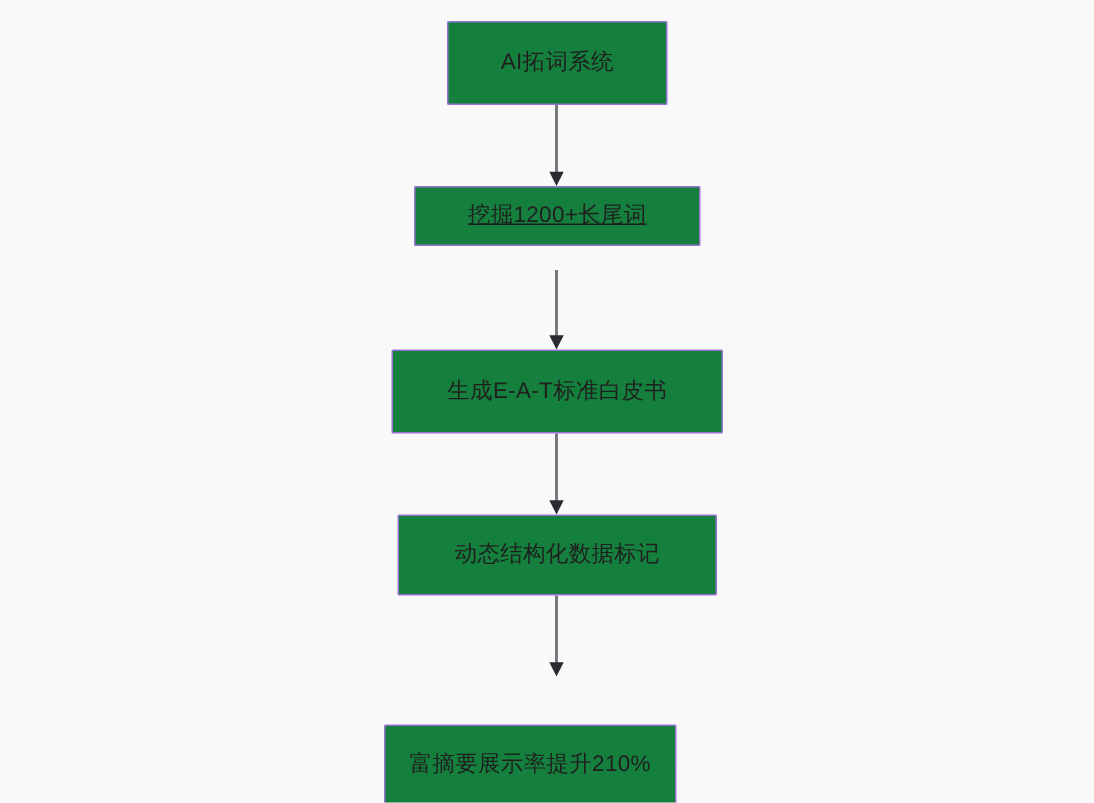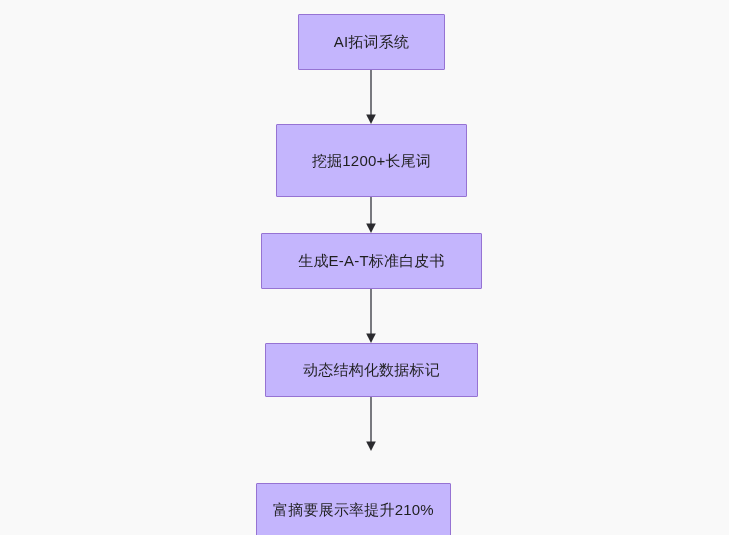--- a/index.html
+++ b/index.html
@@ -14,21 +14,21 @@
     overflow: hidden;
   }
   #flowchart {
     position: relative;
     width: 729px;
     height: 535px;
   }
   .node {
     position: absolute;
     box-sizing: border-box;
-    background: #c4b5fd;
+    background: #15803d;
     border: 1.6px solid #9673d3;
     border-radius: 1px;
     display: flex;
     align-items: center;
     justify-content: center;
     color: #1f1f1f;
     font-size: 15px;
     line-height: 1.2;
     letter-spacing: 0.2px;
     white-space: nowrap;
@@ -74,21 +74,21 @@
     <g>
       <line class="edge-line" x1="371" y1="397" x2="371" y2="443"></line>
       <polygon class="edge-head" points="371,451 366.2,441.5 375.8,441.5"></polygon>
     </g>
   </svg>
 
   <div class="node" style="left:298px; top:14px; width:147px; height:56px;">
     <span class="node-label">AI拓词系统</span>
   </div>
 
-  <div class="node" style="left:276px; top:124px; width:191px; height:73px;">
+  <div class="node" style="left:276px; top:124px; width:191px; height:40px;text-decoration:underline;">
     <span class="node-label">挖掘1200+长尾词</span>
   </div>
 
   <div class="node" style="left:261px; top:233px; width:221px; height:56px;text-align:center;">
     <span class="node-label">生成E-A-T标准白皮书</span>
   </div>
 
   <div class="node" style="left:265px; top:343px; width:213px; height:54px;justify-content:center;">
     <span class="node-label">动态结构化数据标记</span>
   </div>

